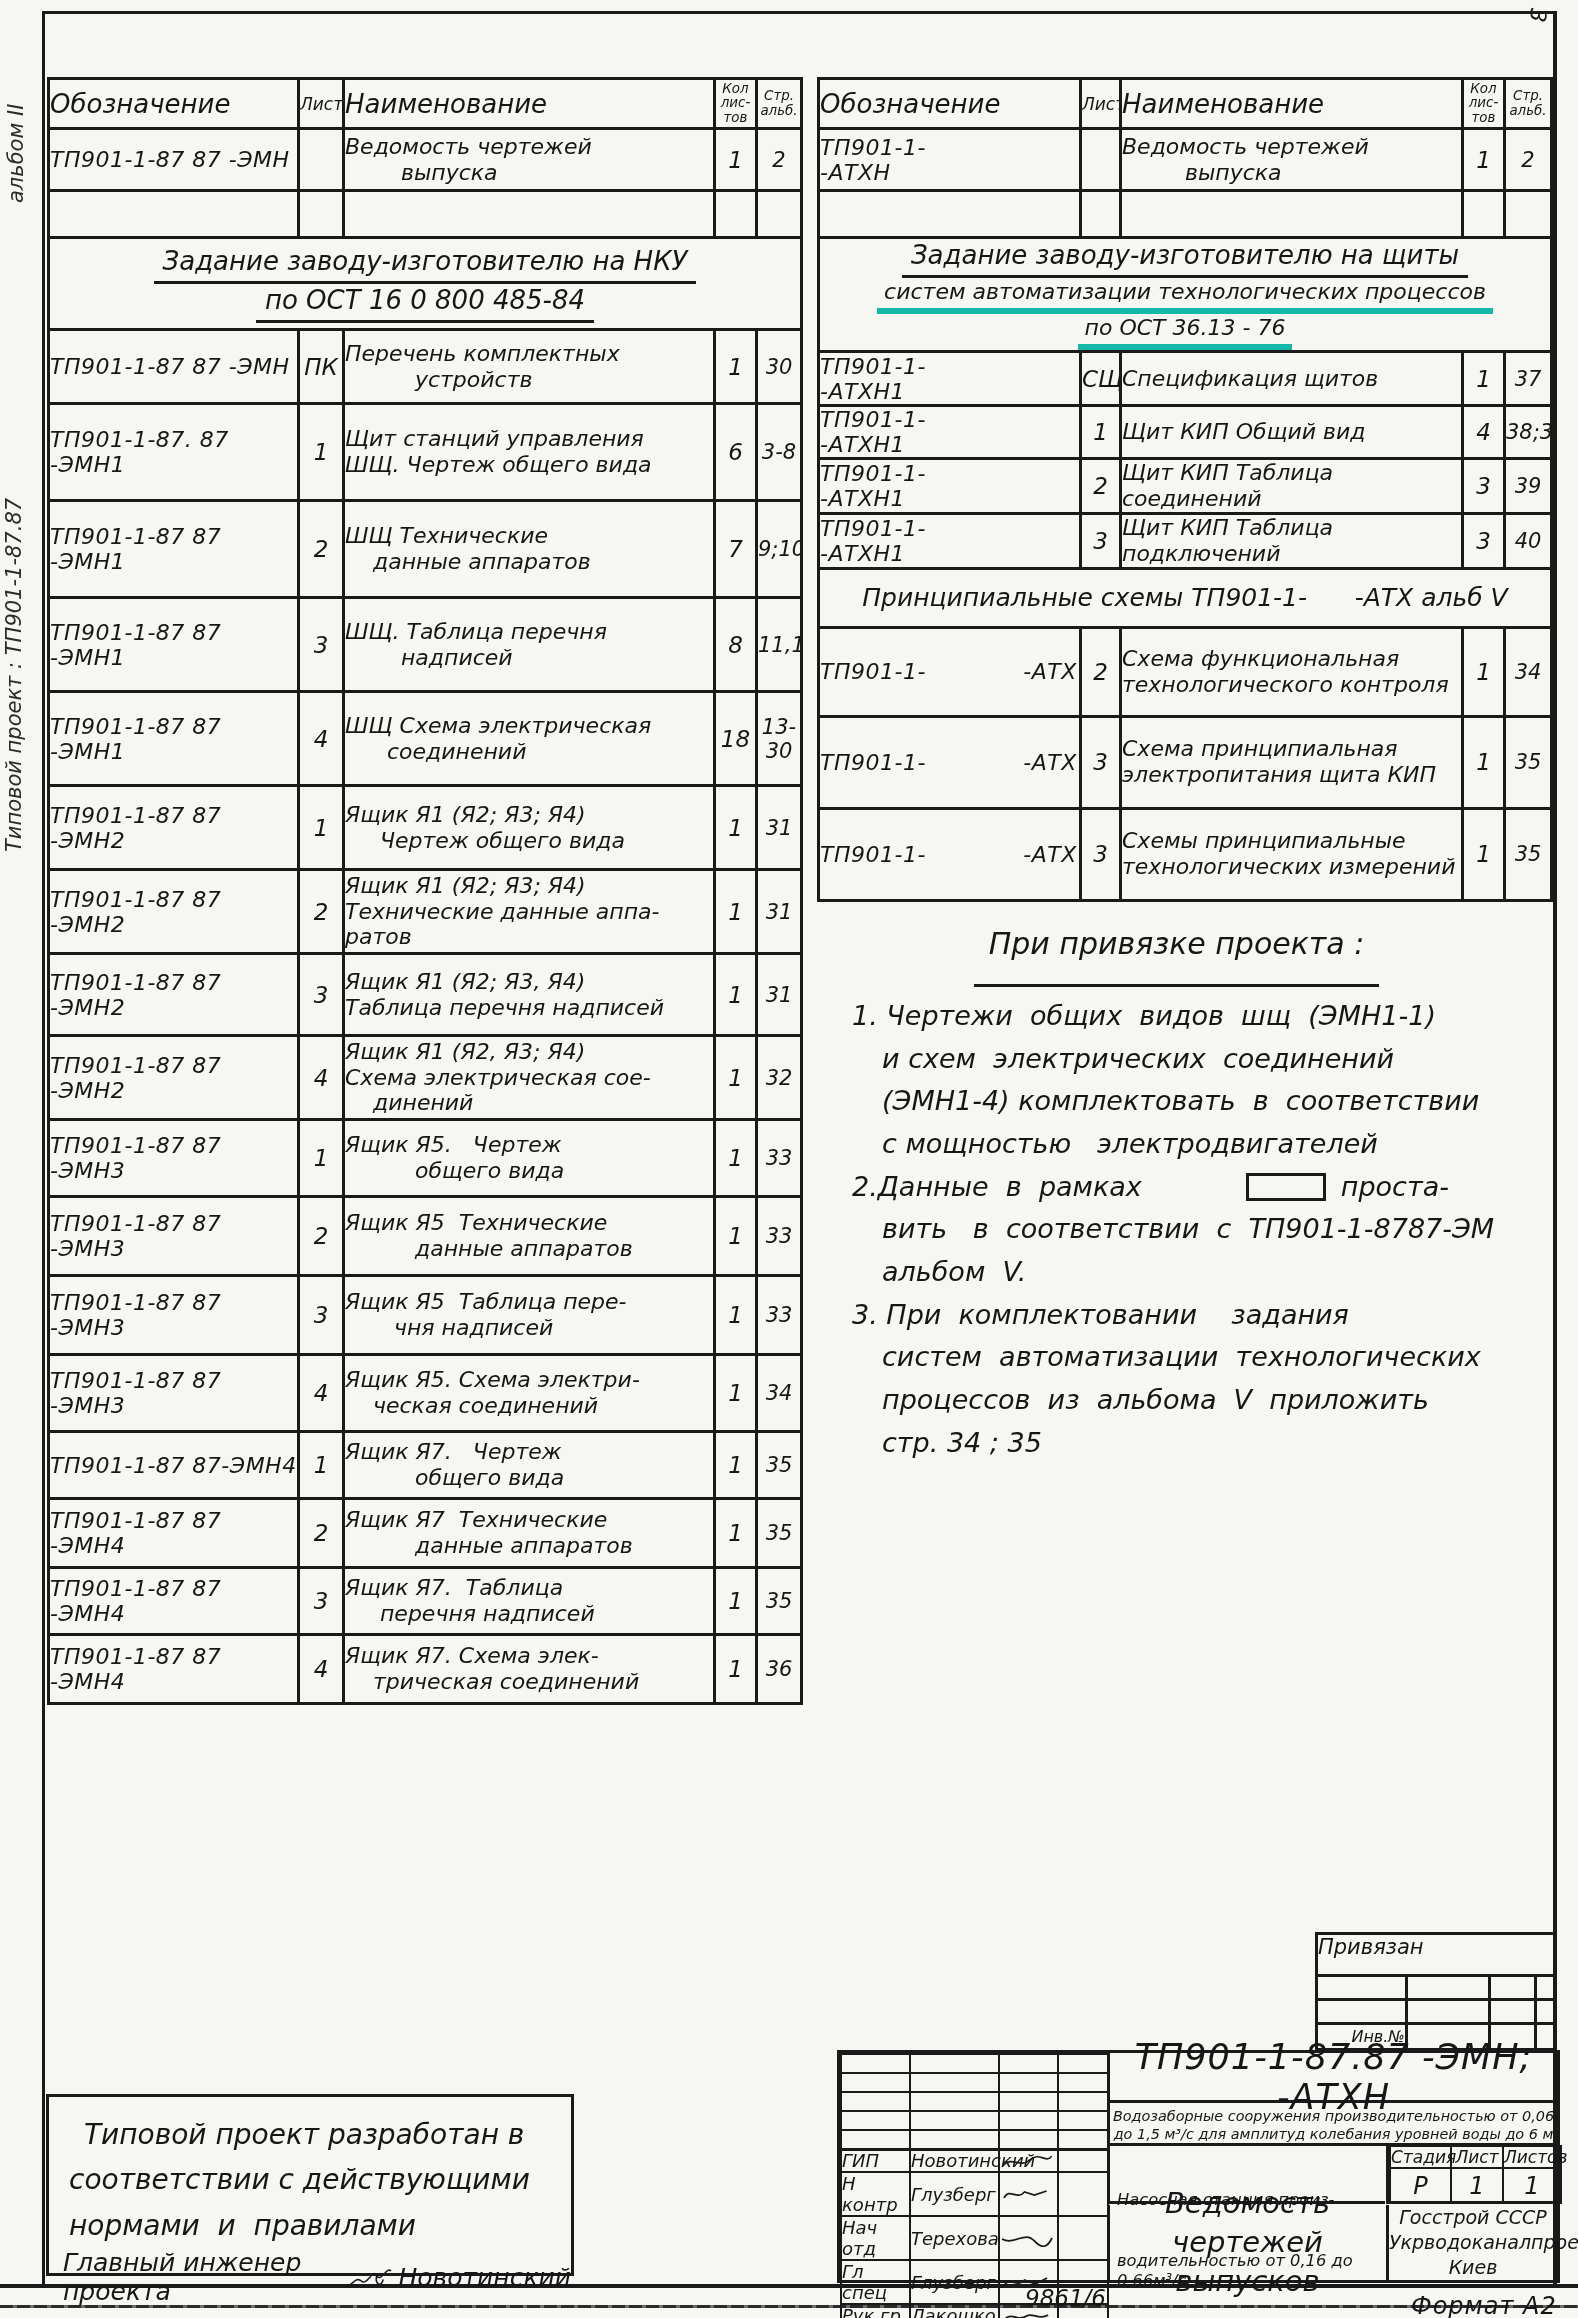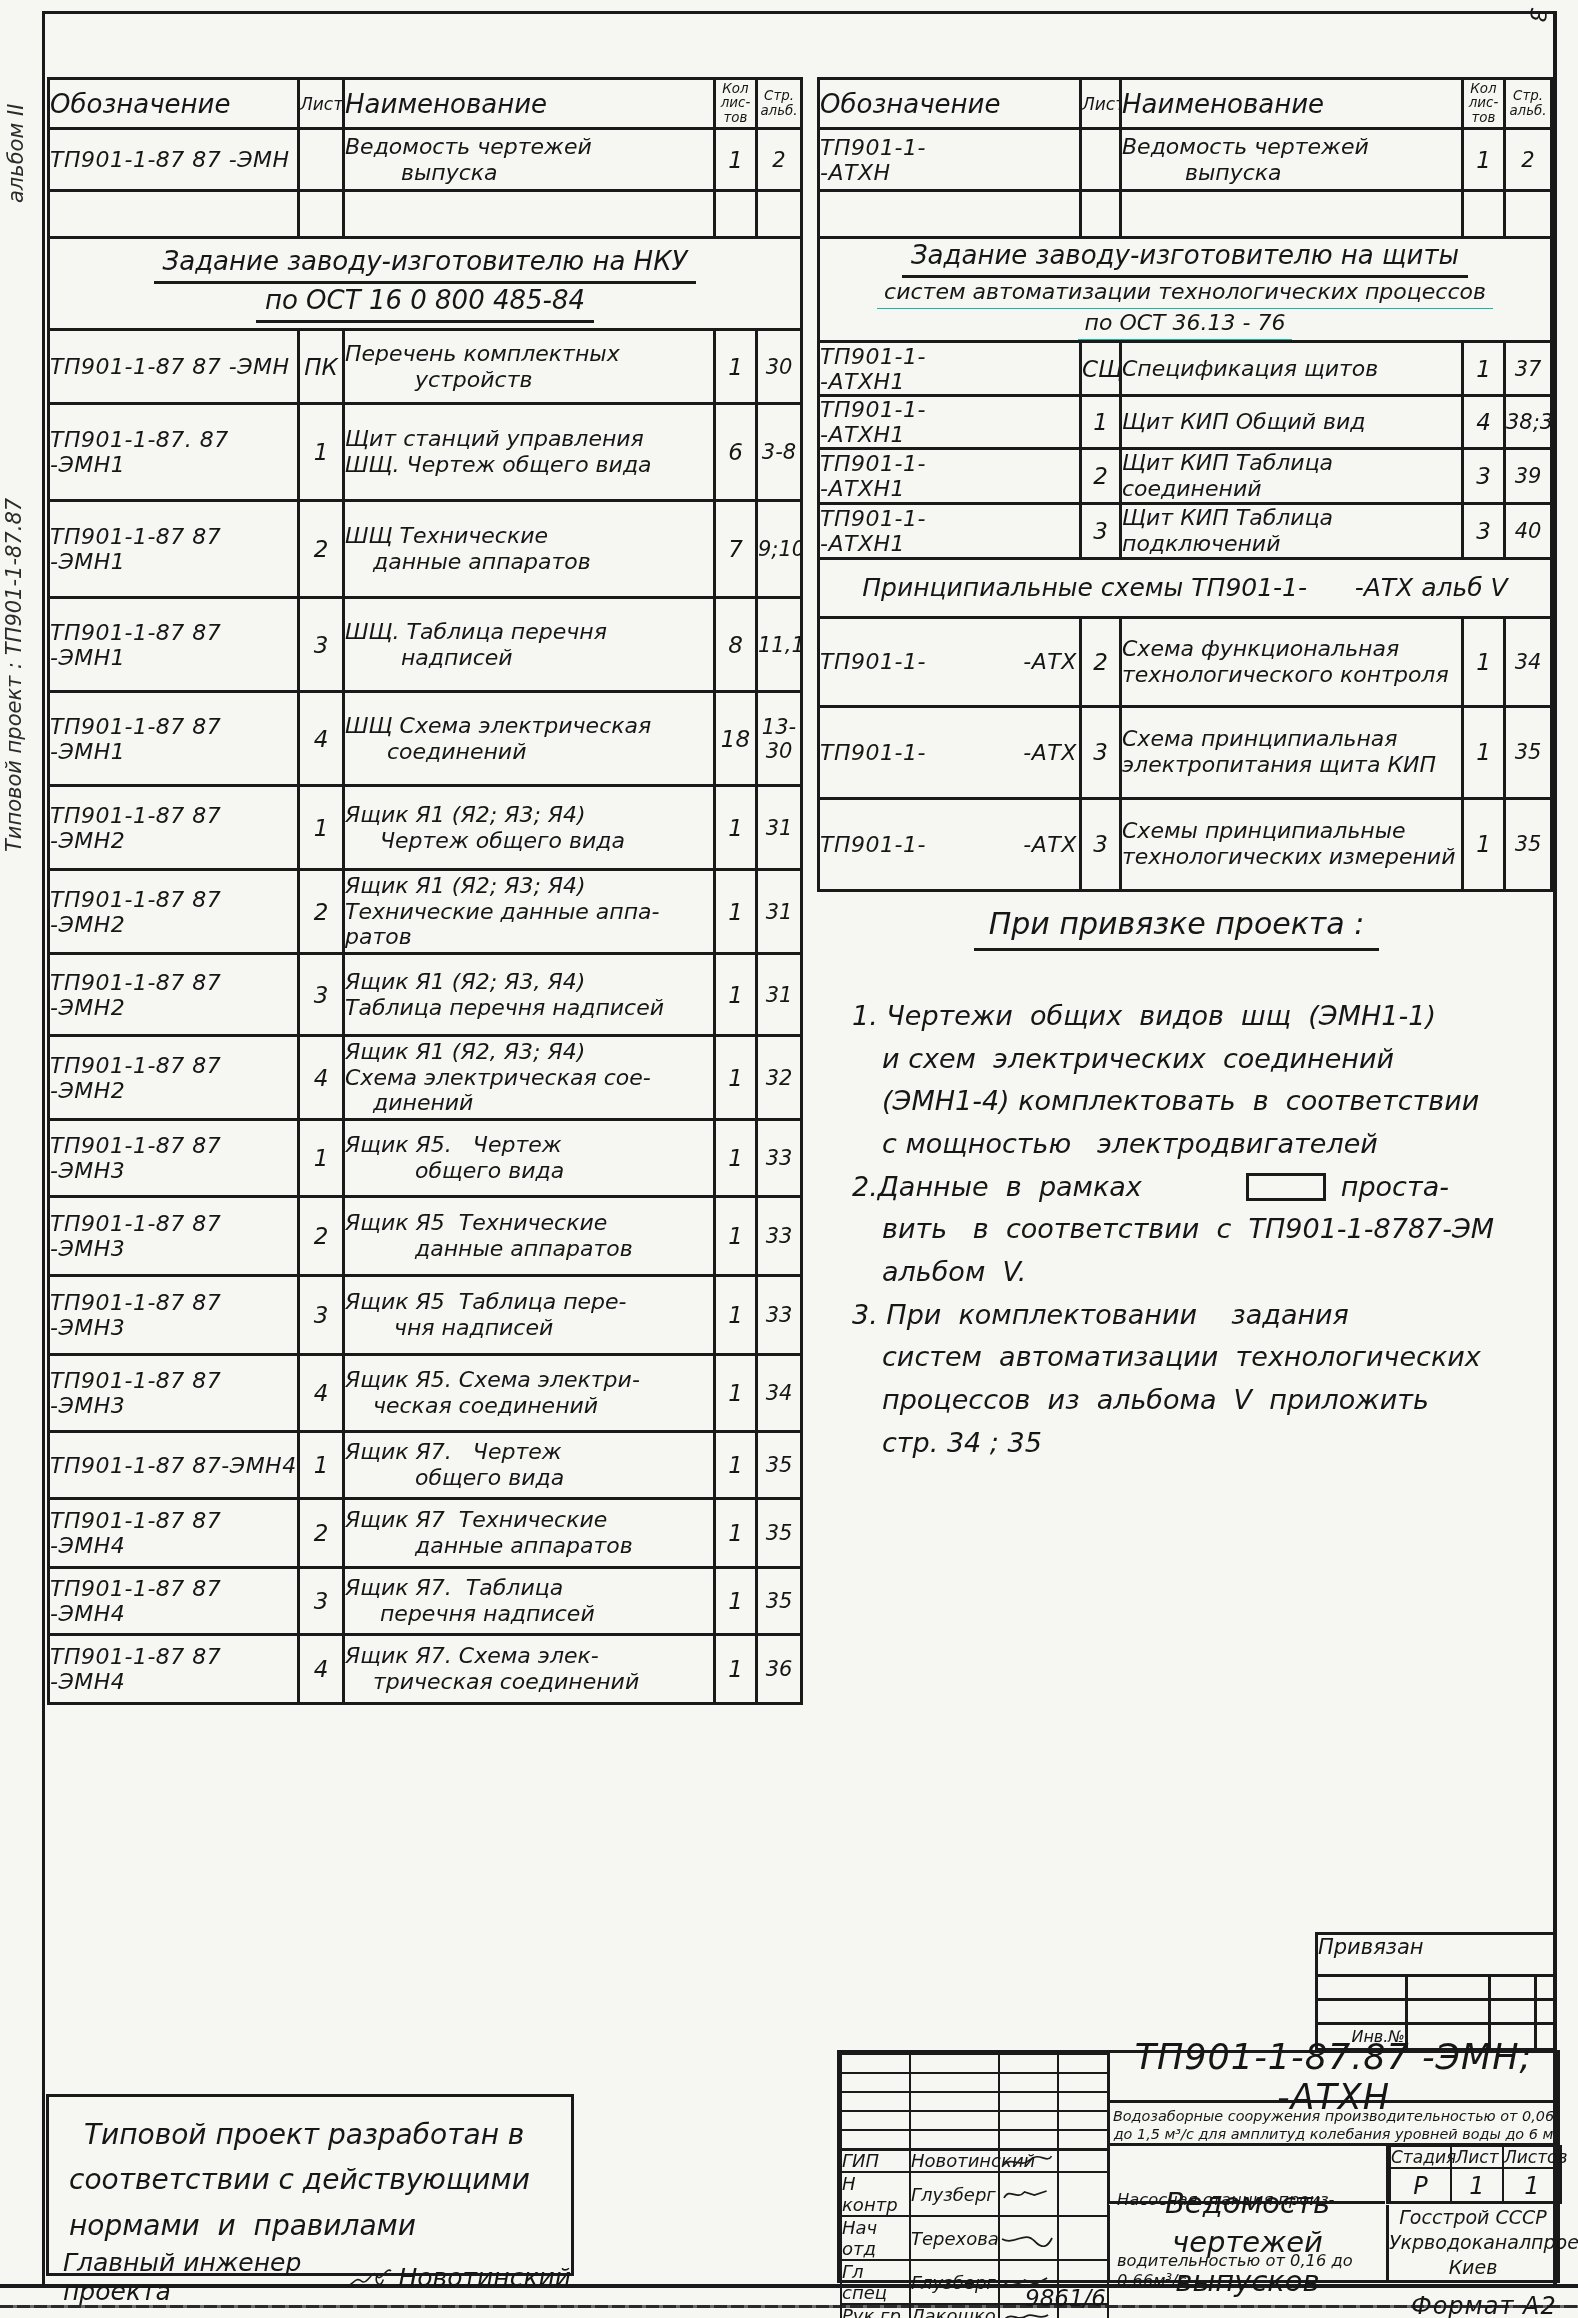--- a/index.html
+++ b/index.html
@@ -15,26 +15,26 @@
   td.c-sheet{font-size:23px;text-align:center;}
   td.c-name{font-size:22px;padding-left:10px;white-space:pre-wrap;line-height:1.18;}
   td.c-count{font-size:23px;text-align:center;}
   td.c-page{font-size:21px;text-align:center;}
   tr.hdr td{vertical-align:middle;}
   .h-big{font-size:26px;padding-left:9px;}
   .h-sheet{font-size:17px;text-align:center;}
   .h-small{font-size:13.4px;line-height:1.05;text-align:center;white-space:pre-line;}
   tr.sec td{text-align:center;}
   .sec-line{display:inline-block;border-bottom:3px solid #1a1a1a;padding:1px 9px 5px;font-size:26px;}
-  .sec-line2{display:inline-block;border-bottom:1px solid #14b8a6;padding:1px 7px 4px;font-size:22px;}
+  .sec-line2{display:inline-block;border-bottom:6px solid #14b8a6;padding:1px 7px 4px;font-size:22px;}
   .sec-plain{font-size:25px;}
 
   
   .note-heading{font-size:30px;text-align:center;}
-  .u2{display:inline-block;border-bottom:3.5px solid #1a1a1a;padding:0 15px 7px;}
+  .u2{display:inline-block;border-bottom:3.5px solid #1a1a1a;padding:0 15px 23px;margin-top:20px;}
   .notes{font-size:27px;line-height:1.58;}
   .notes div{white-space:pre-wrap;}
   .n-cont{margin-left:30px;}
   .frame-box{display:inline-block;width:74px;height:22px;border:3.5px solid #1a1a1a;vertical-align:middle;margin:0 15px;}
 
   
   .foot-box{border:3.5px solid #1a1a1a;}
   .foot-box .t{font-size:28px;line-height:1.62;padding-left:35px;white-space:pre-wrap;}
   .gip-line{font-size:25px;padding-left:14px;display:flex;align-items:center;}
 

